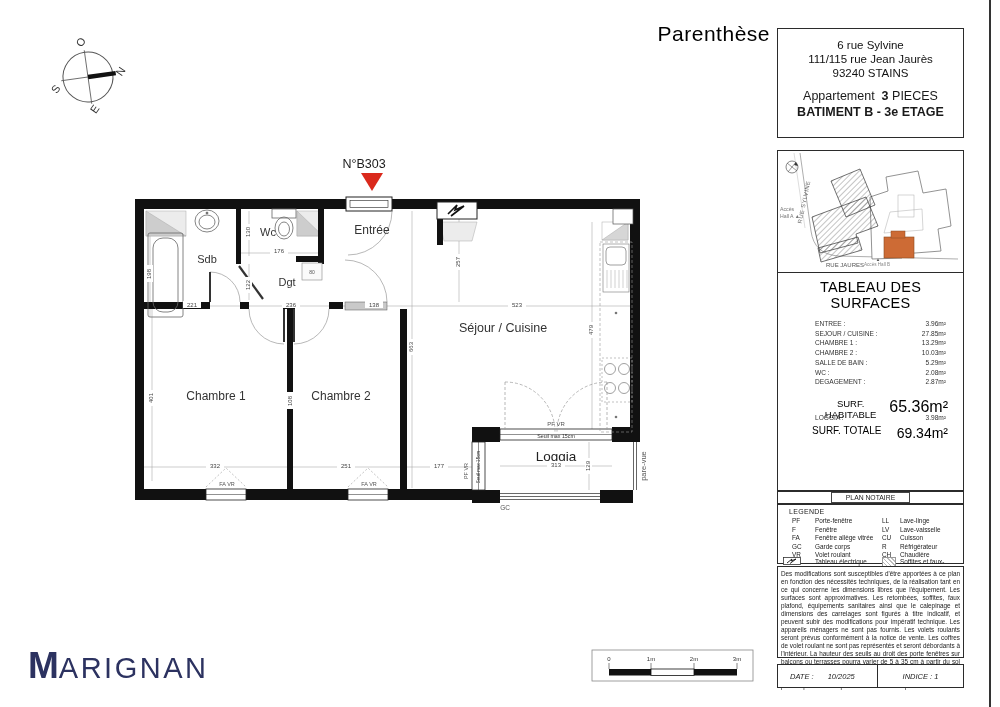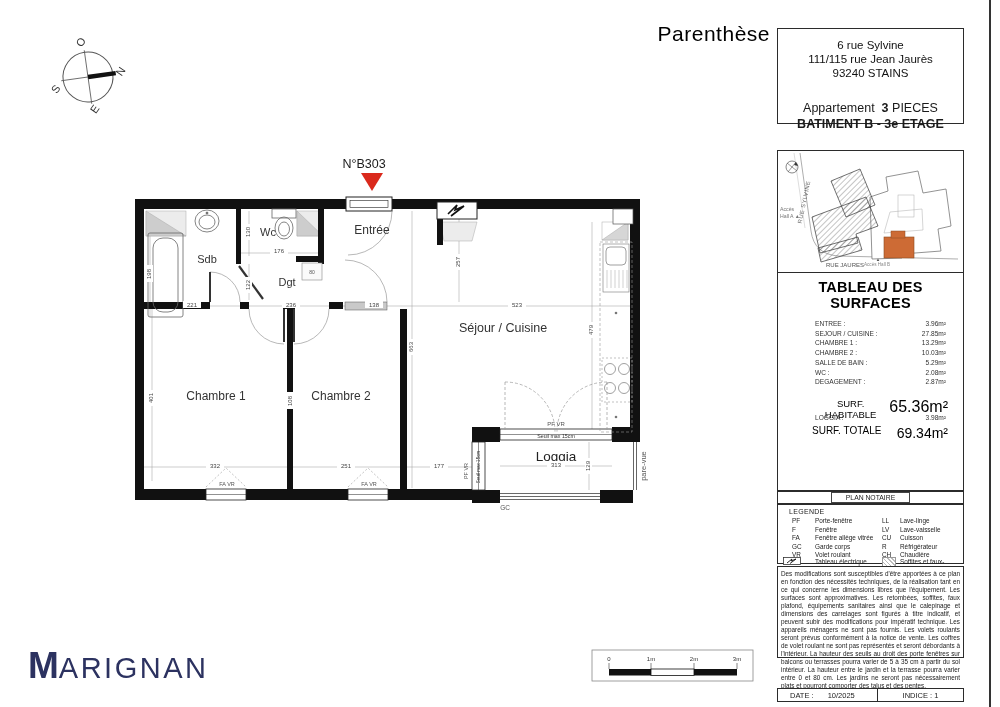--- a/index.html
+++ b/index.html
@@ -3,40 +3,40 @@
 <meta charset="utf-8">
 <style>
   html,body{margin:0;padding:0;background:#fff;}
   .page{position:relative;width:1000px;height:707px;background:#fff;overflow:hidden;
         font-family:"Liberation Sans",sans-serif;color:#1a1a1a;}
   .abs{position:absolute;}
   svg{font-family:"Liberation Sans",sans-serif;}
   .plan-title{left:0;top:22px;width:770px;text-align:right;font-size:21px;letter-spacing:.5px;color:#000000;}
   
   .box{position:absolute;border:1px solid #2b2b2b;background:#fff;box-sizing:border-box;}
-  .addr{left:777px;top:28px;width:187px;height:96px;text-align:center;padding-top:9px;}
+  .addr{left:777px;top:28px;width:187px;height:110px;text-align:center;padding-top:9px;}
   .addr .l{font-size:11.5px;line-height:14px;color:#111;}
-  .addr .m{font-size:12.5px;line-height:16px;margin-top:20px;}
+  .addr .m{font-size:12.5px;line-height:16px;margin-top:8px;}
   .addr b{font-weight:bold;}
   .addr .bld{font-size:12.5px;font-weight:bold;line-height:16px;}
   .sitebox{left:777px;top:150px;width:187px;height:123px;}
   .surf{left:777px;top:272px;width:187px;height:219px;}
-  .surf .t{margin-top:6px;text-align:center;font-weight:bold;font-size:14.5px;letter-spacing:.2px;color:#000;}
+  .surf .t{margin-top:6px;text-align:center;font-weight:normal;font-size:14.5px;letter-spacing:.2px;color:#000;}
   .srow{display:flex;justify-content:space-between;padding:0 17px 0 37px;font-size:6.6px;line-height:9.7px;color:#333;}
   .srow .v{color:#333;}
   .sbig{display:flex;justify-content:space-between;padding:0 15px 0 34px;font-weight:normal;color:#000;text-align:center;}
   .notaire{left:777px;top:491px;width:187px;height:13px;display:flex;align-items:center;justify-content:center;}
   .notaire .inner{border:0.8px solid #444;font-size:6.8px;padding:0 14px;line-height:9px;background:#fff;}
   .legend{left:777px;top:504px;width:187px;height:60px;font-size:6.4px;color:#222;}
   .legend .lt{position:absolute;left:11px;top:3px;font-size:7px;letter-spacing:.3px;}
   .lg-abbr{position:absolute;width:18px;}
   .lg-lab{position:absolute;}
   .disc{left:777px;top:566px;width:187px;height:92px;padding:2.5px 3px;font-size:6.35px;line-height:8.05px;
         text-align:justify;color:#222;box-sizing:border-box;}
-  .foot{left:777px;top:688px;width:187px;height:14px;display:flex;}
+  .foot{left:777px;top:664px;width:187px;height:24px;display:flex;font-style:italic;}
   .foot .c1{width:99px;border-right:1px solid #2b2b2b;display:flex;align-items:center;font-size:7.5px;color:#222;}
   .foot .c1 .dl{margin-left:12px;}
   .foot .c1 .dv{margin-left:14px;}
   .foot .c2{flex:1;display:flex;align-items:center;justify-content:center;font-size:7.5px;color:#222;}
   .logo{left:28px;top:645px;display:flex;align-items:baseline;color:#2c3260;}
   .logo .lm{font-size:37px;font-weight:800;}
   .logo .lr{font-size:29px;font-weight:400;letter-spacing:2.5px;}
   .pageborder{left:989px;top:0;width:2px;height:707px;background:#333;}
   .hatchchip{display:inline-block;width:12px;height:9px;border:0.5px solid #999;
      background:repeating-linear-gradient(45deg,#bbb 0 1px,#fff 1px 3px);}

